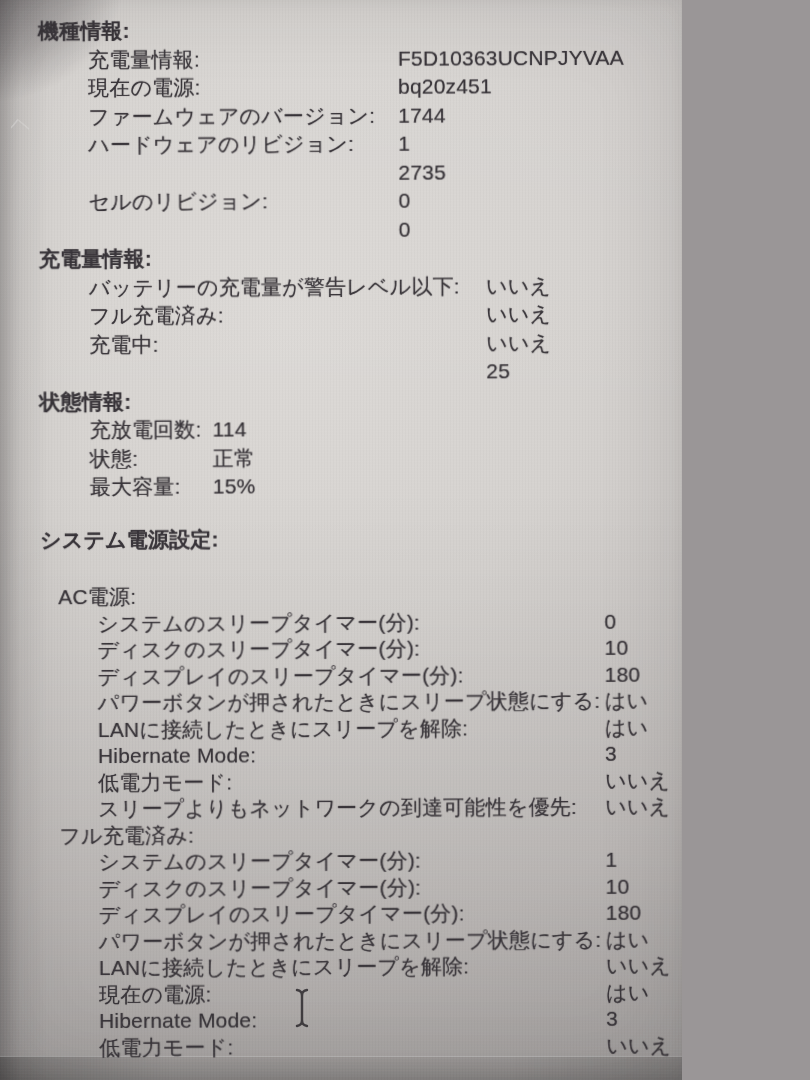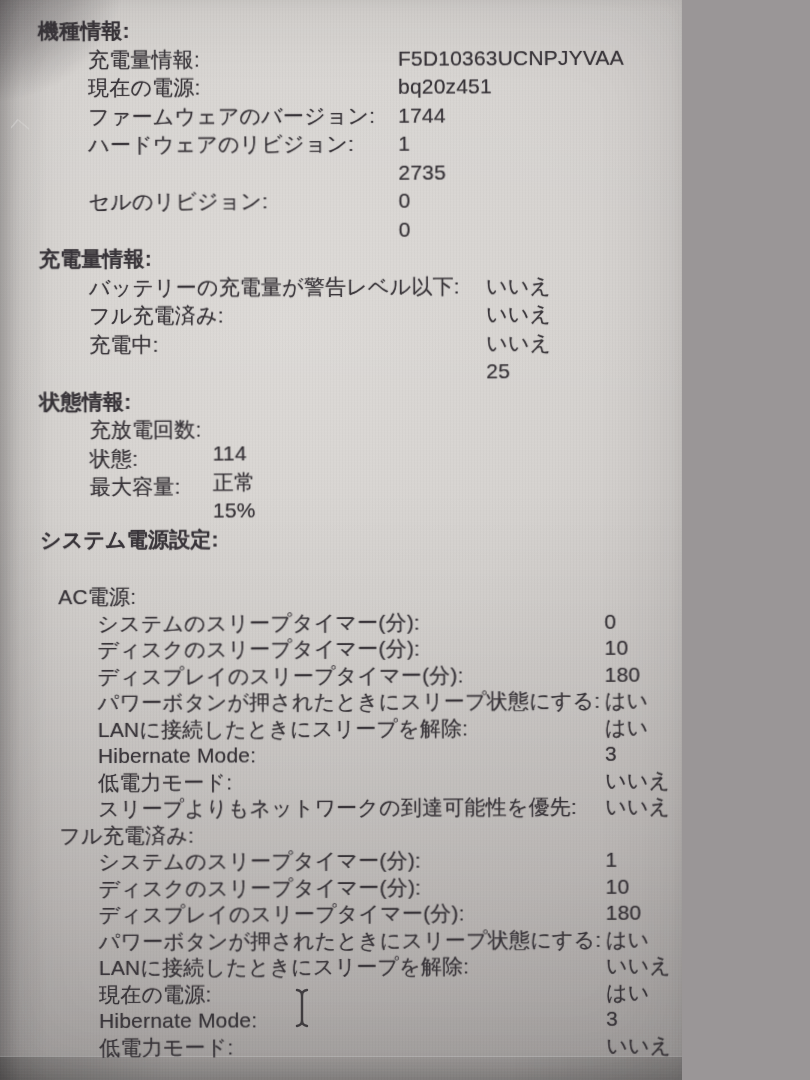--- a/index.html
+++ b/index.html
@@ -46,21 +46,21 @@
   .hdr{font-weight:bold;}
   .ind0{padding-left:40px;}
   .ind1{padding-left:90px;}
   .indsub{padding-left:58px;}
   .ind2{padding-left:97px;}
   .gap-a{height:24px;}
   .gap-b{height:30px;}
   .val{position:absolute;top:0;}
   .v-model{left:400px;}
   .v-charge{left:487px;}
-  .v-health{left:213px;margin-top:24px;}
+  .v-health{left:213px;}
   .v-power{left:604px;}
 
   .ibeam{position:absolute;left:294px;top:988px;z-index:5;pointer-events:none;}
 </style>
 </head>
 <body>
 
 <div class="page">
 
   <div class="shade-topleft"></div>

